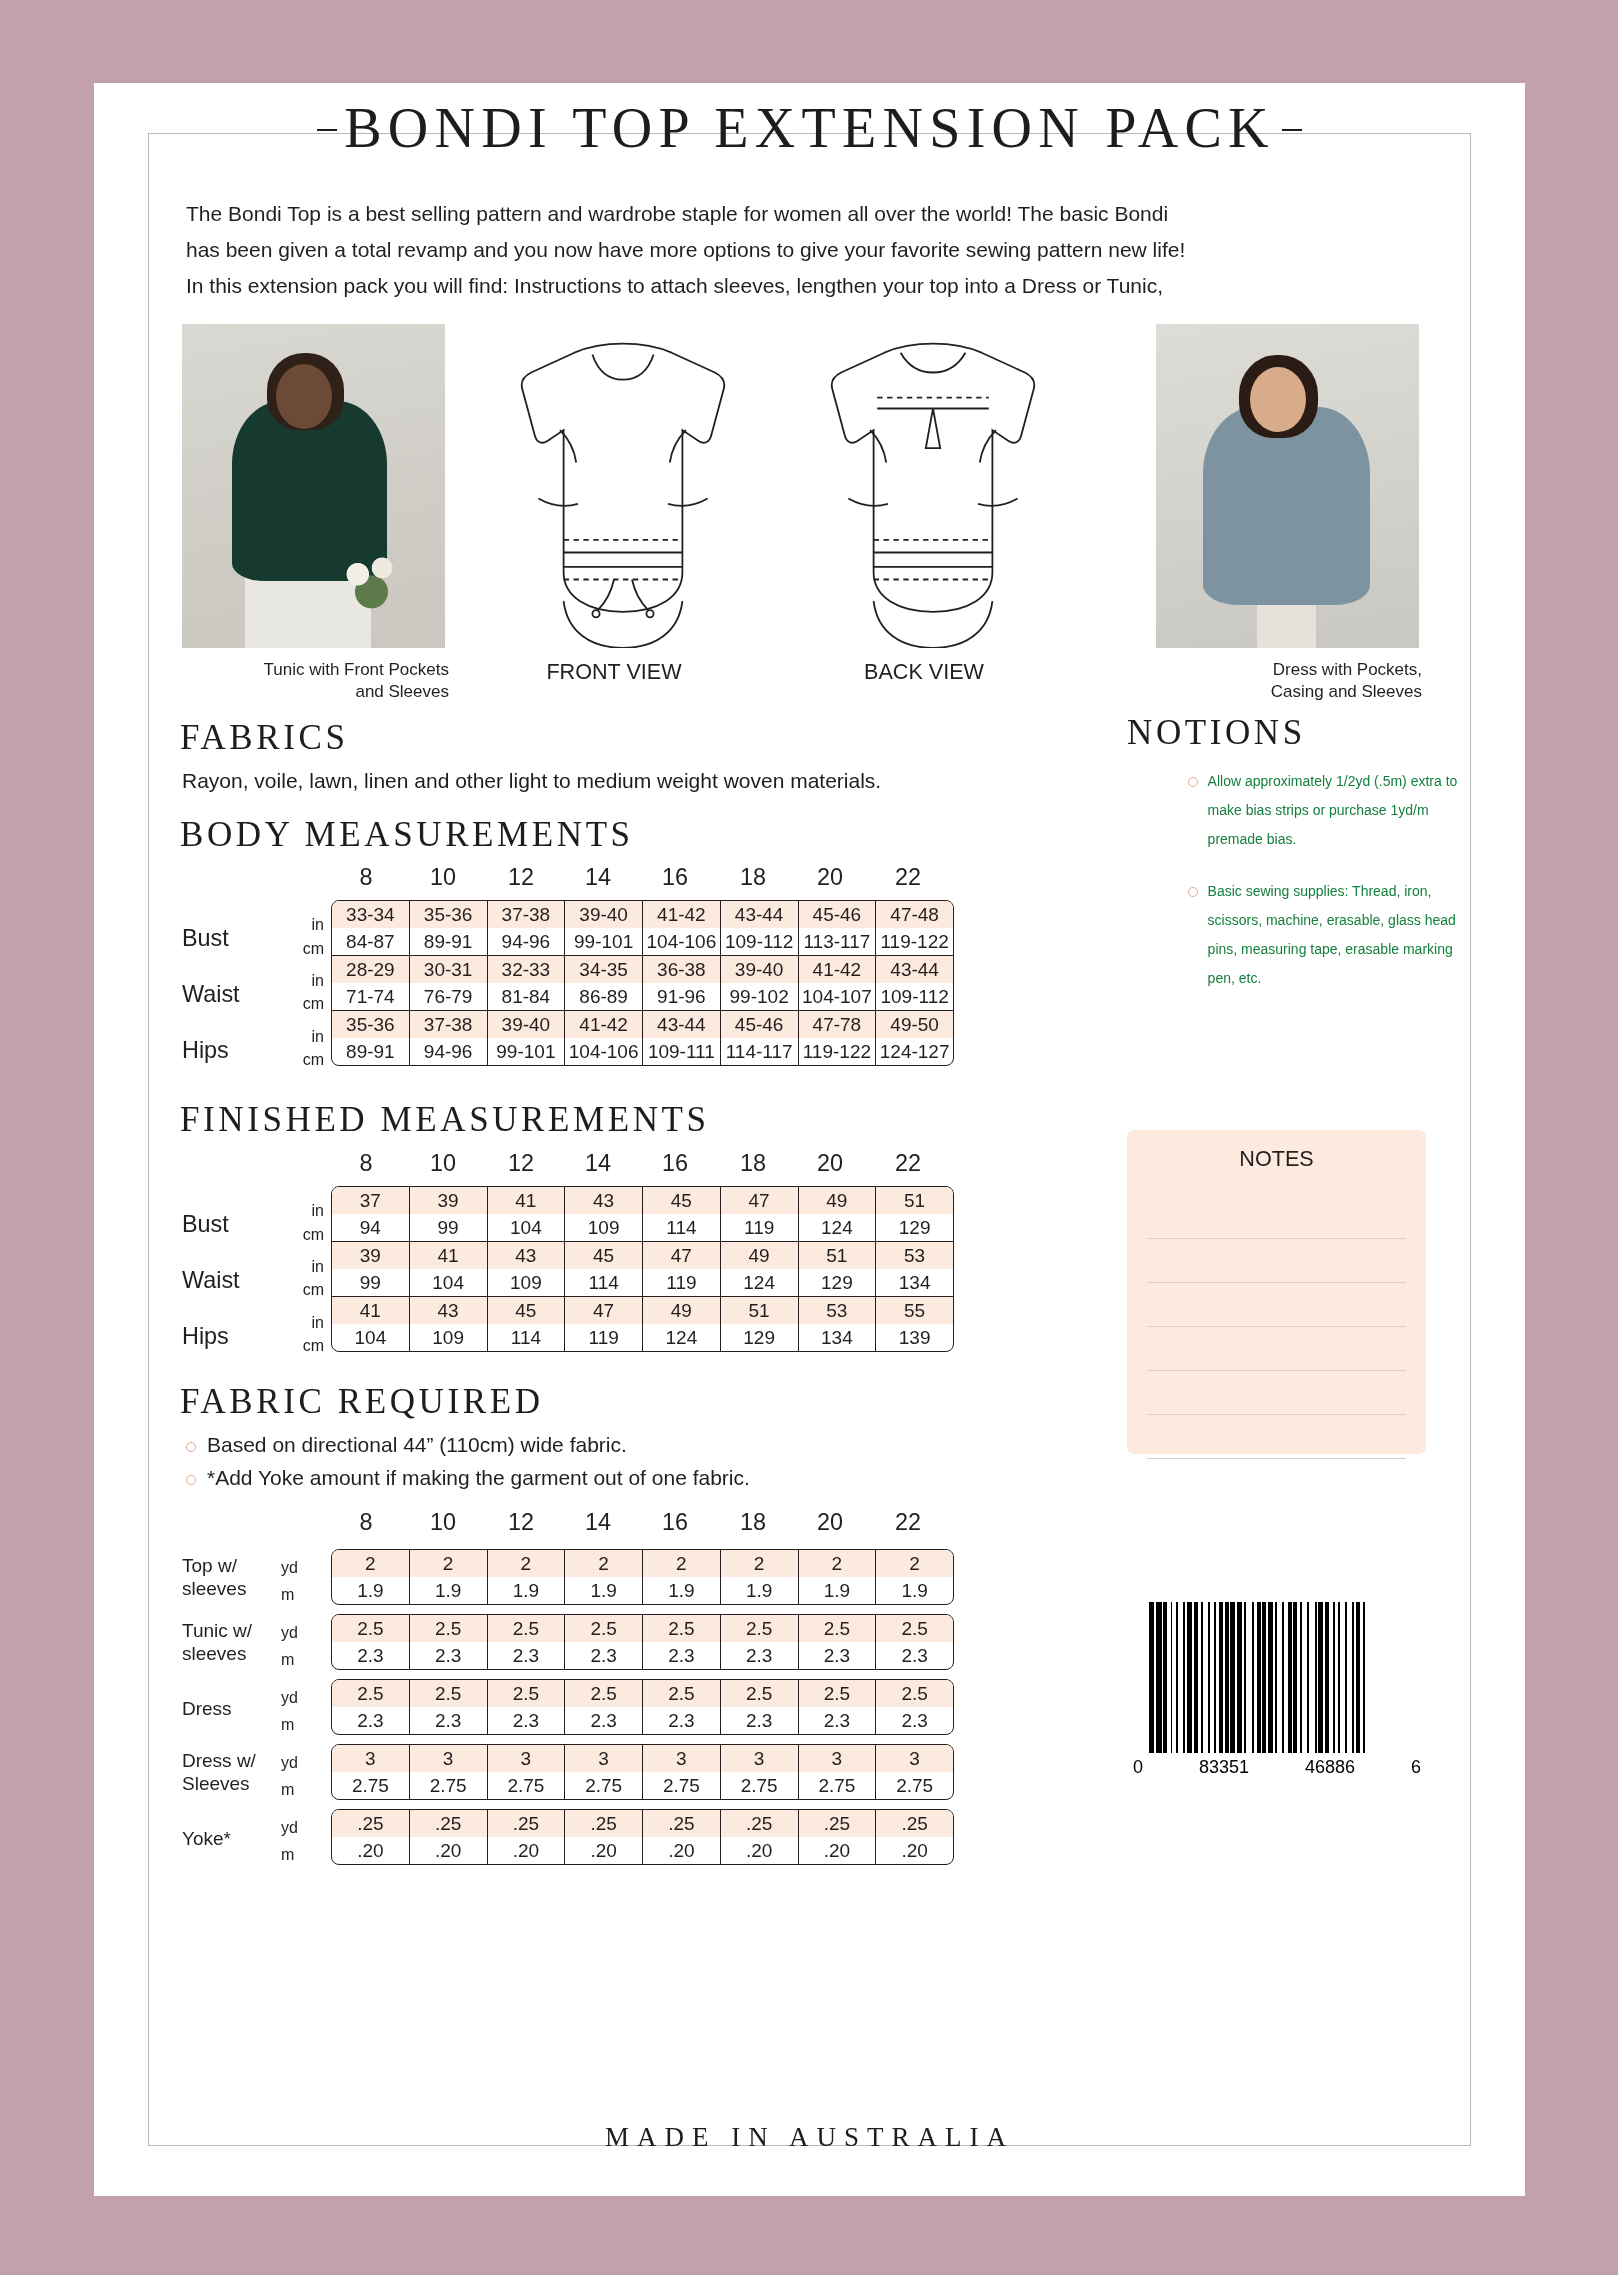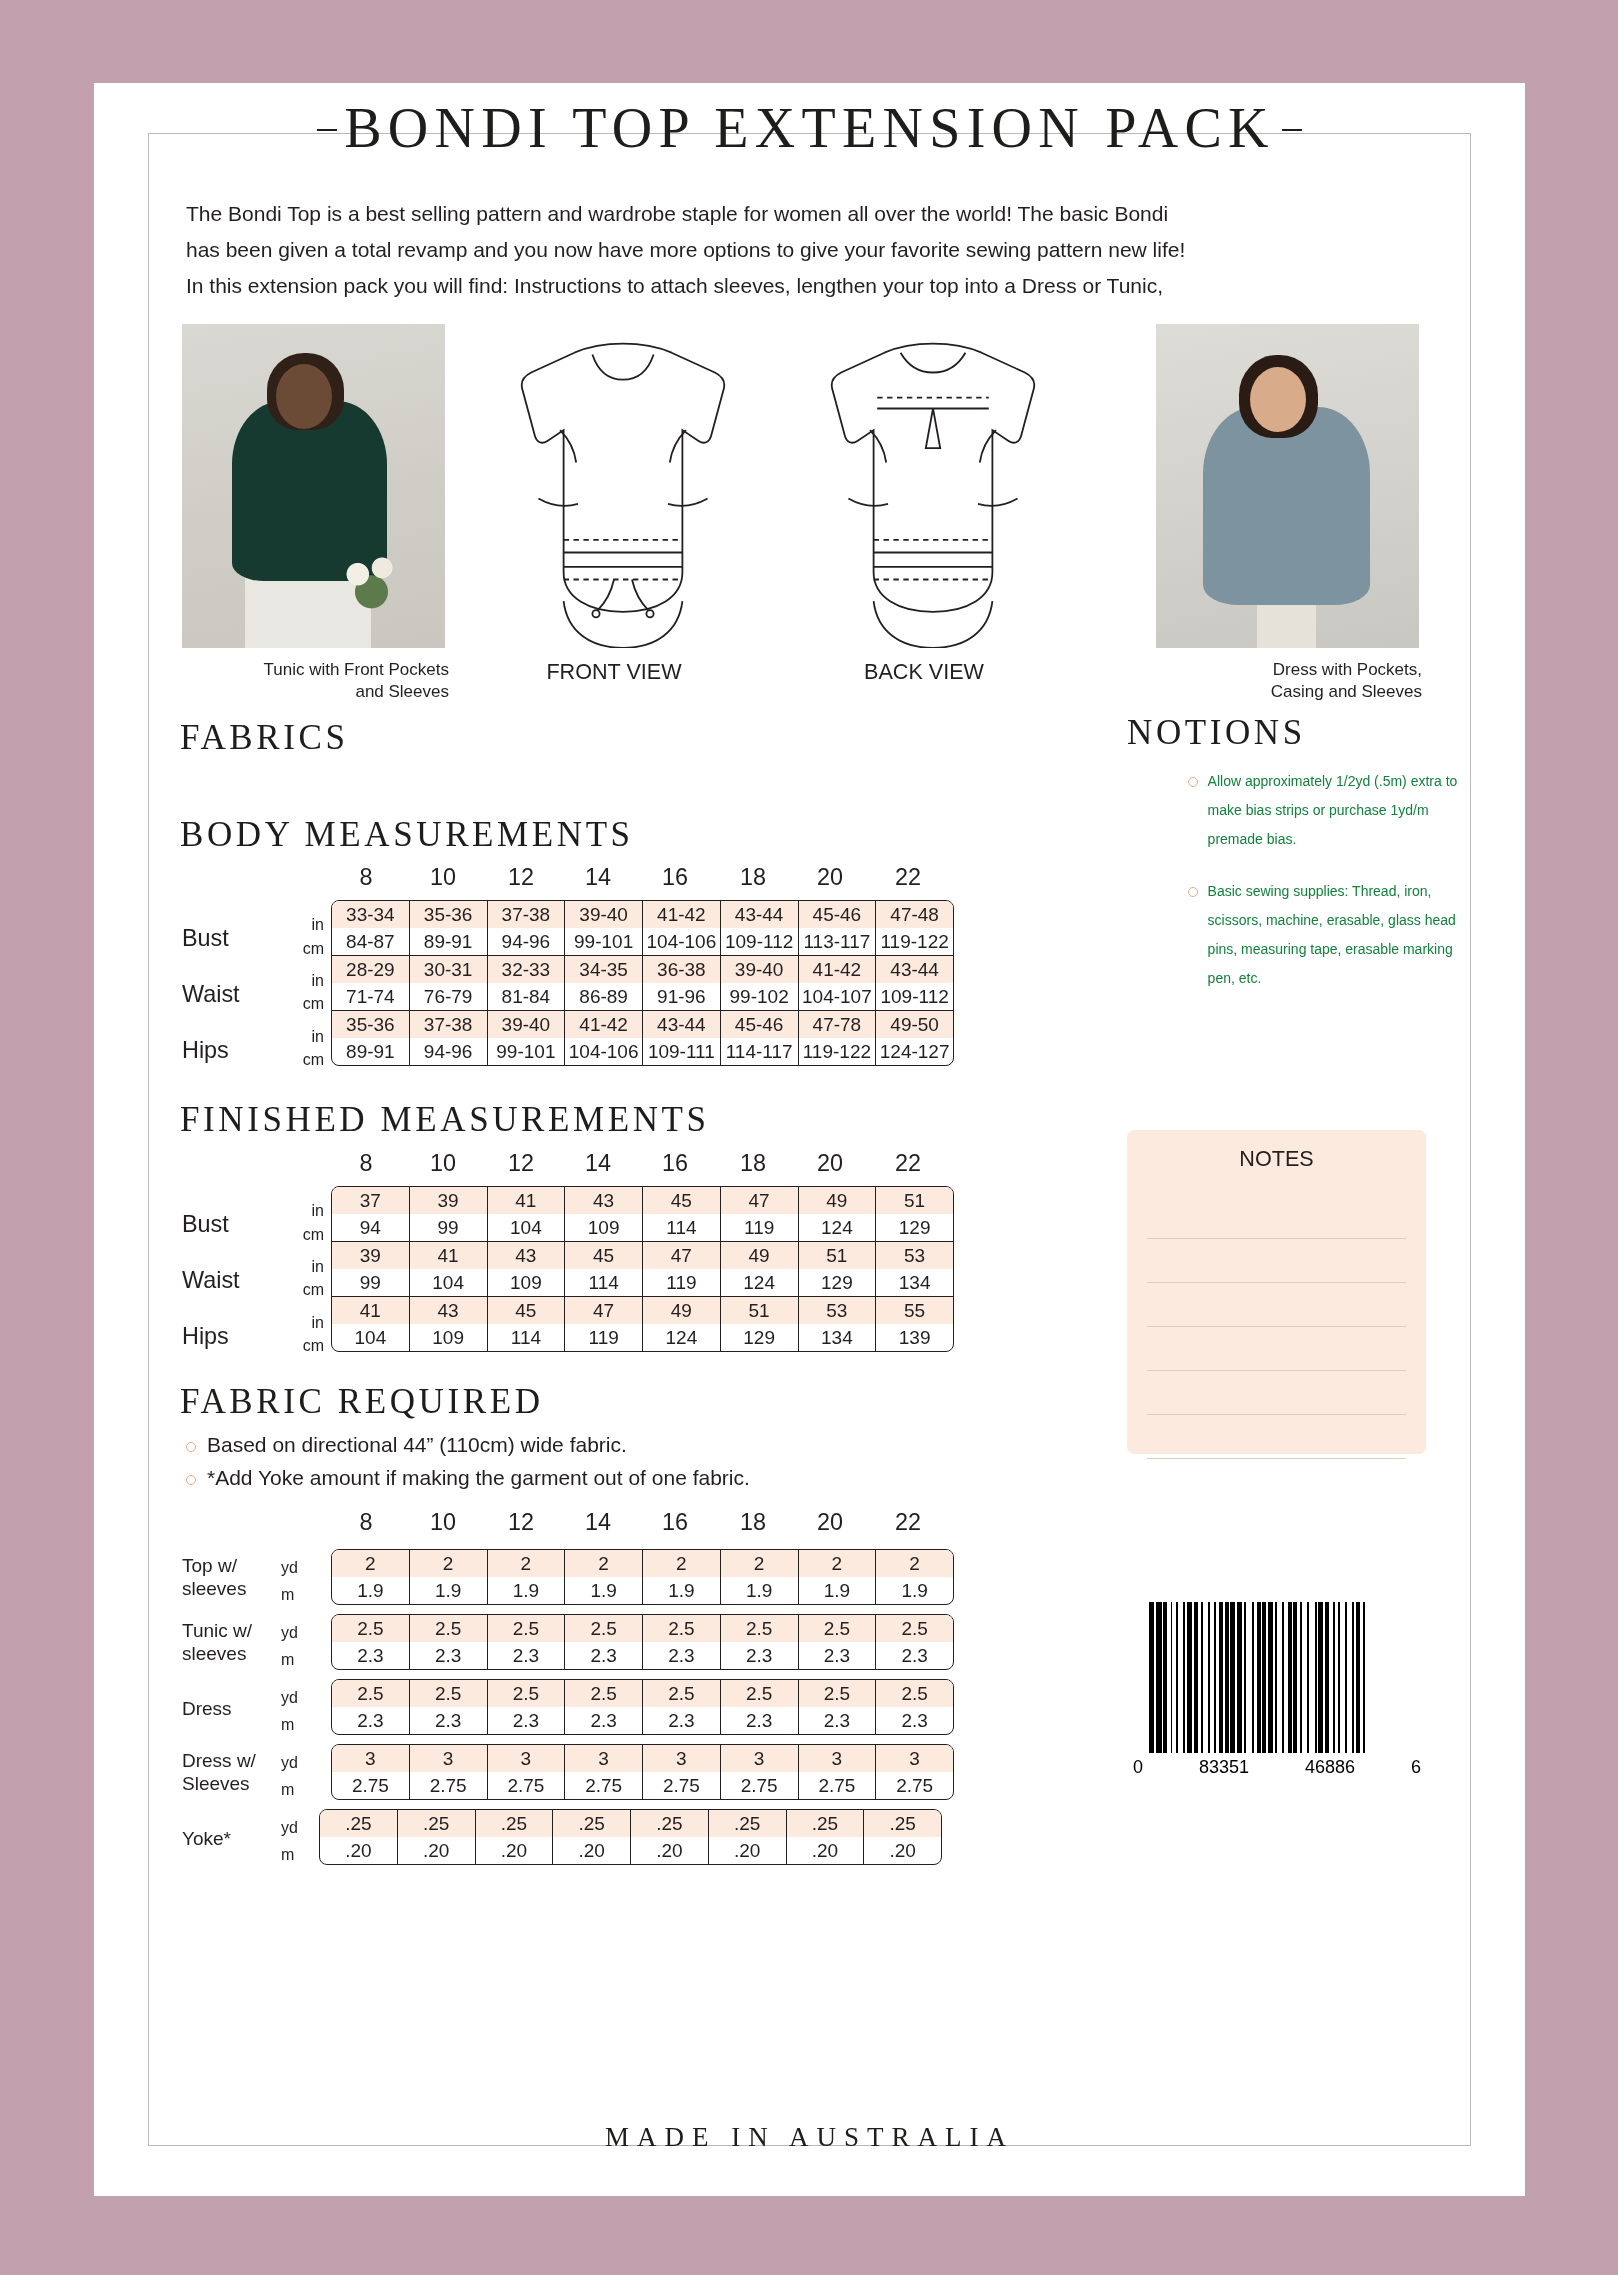--- a/index.html
+++ b/index.html
@@ -243,20 +243,21 @@
       <div class="ph-hair2"></div>
       <div class="ph-head2"></div>
     </div>
     <div class="caption cap-right">
       <div>Dress with Pockets,</div>
       <div>Casing and Sleeves</div>
     </div>
   </div>
 
   <div class="sec-h fabrics-h">FABRICS</div>
+  <div class="fabrics-t">Rayon, voile, lawn, linen and other light to medium weight woven materials.</div>
 
   <div class="sec-h notions-h">NOTIONS</div>
   <div class="notions">
     <div class="item">Allow approximately 1/2yd (.5m) extra to make bias strips or purchase 1yd/m premade bias.</div>
     <div class="item">Basic sewing supplies: Thread, iron, scissors, machine, erasable, glass head pins, measuring tape, erasable marking pen, etc.</div>
   </div>
 
   <div class="notes-box">
     <div class="notes-title">NOTES</div>
     <div class="notes-lines">
@@ -757,21 +758,21 @@
     </div>
 
     <div style="position:relative; height:65px;">
       <div style="position:absolute; left:0; top:21.6px; font-size:19px; line-height:23.4px;">
         <div>Yoke*</div>
       </div>
       <div style="position:absolute; left:99px; top:9px; font-size:16px; line-height:27px;">
         <div>yd</div>
         <div>m</div>
       </div>
-      <div class="grid" style="position:absolute; left:137px; top:3.6px; width:623px;">
+      <div class="grid" style="position:absolute; left:149px; top:3.6px; width:623px;">
         <div class="rowgrp">
           <div class="cells">
             <div class="cellcol">
                 <span class="hl">.25</span>
                 <span>.20</span>
               </div>
             <div class="cellcol">
                 <span class="hl">.25</span>
                 <span>.20</span>
               </div>

